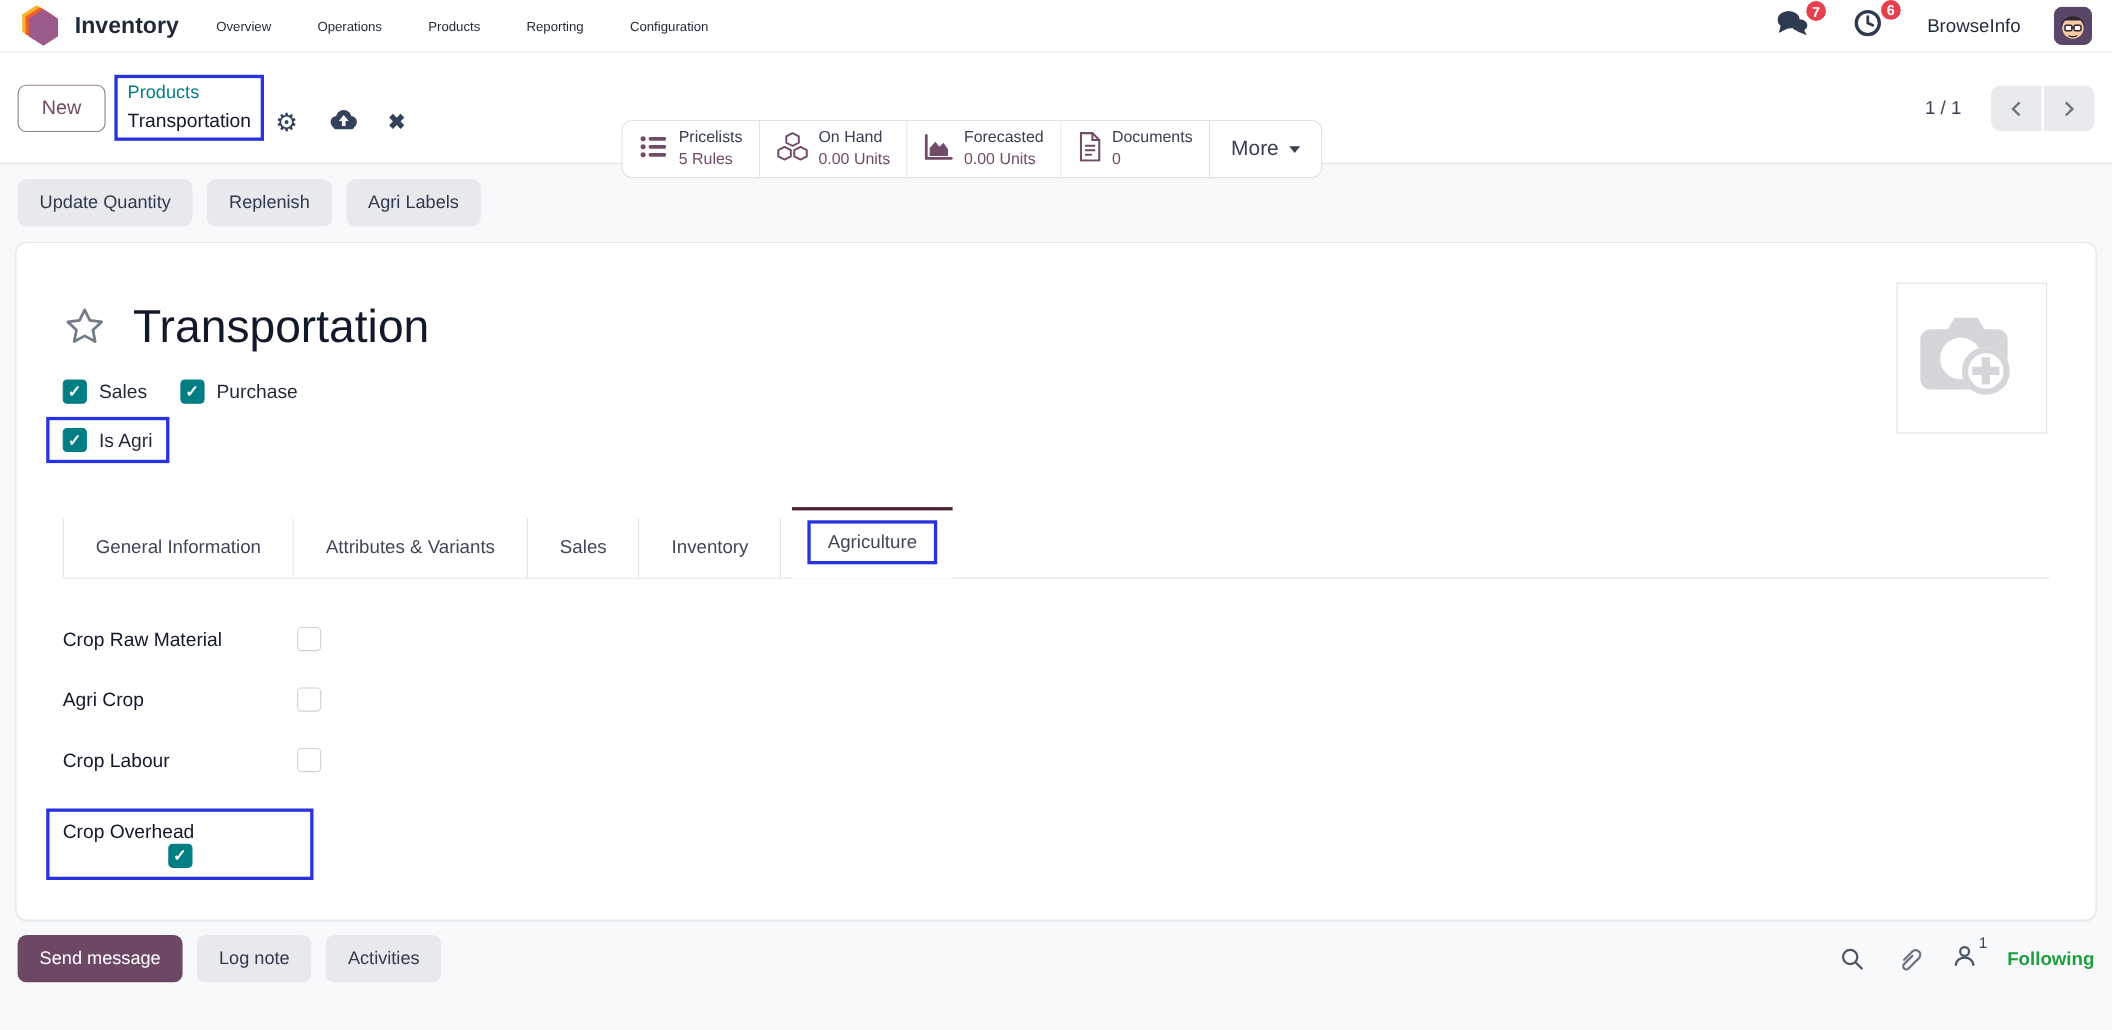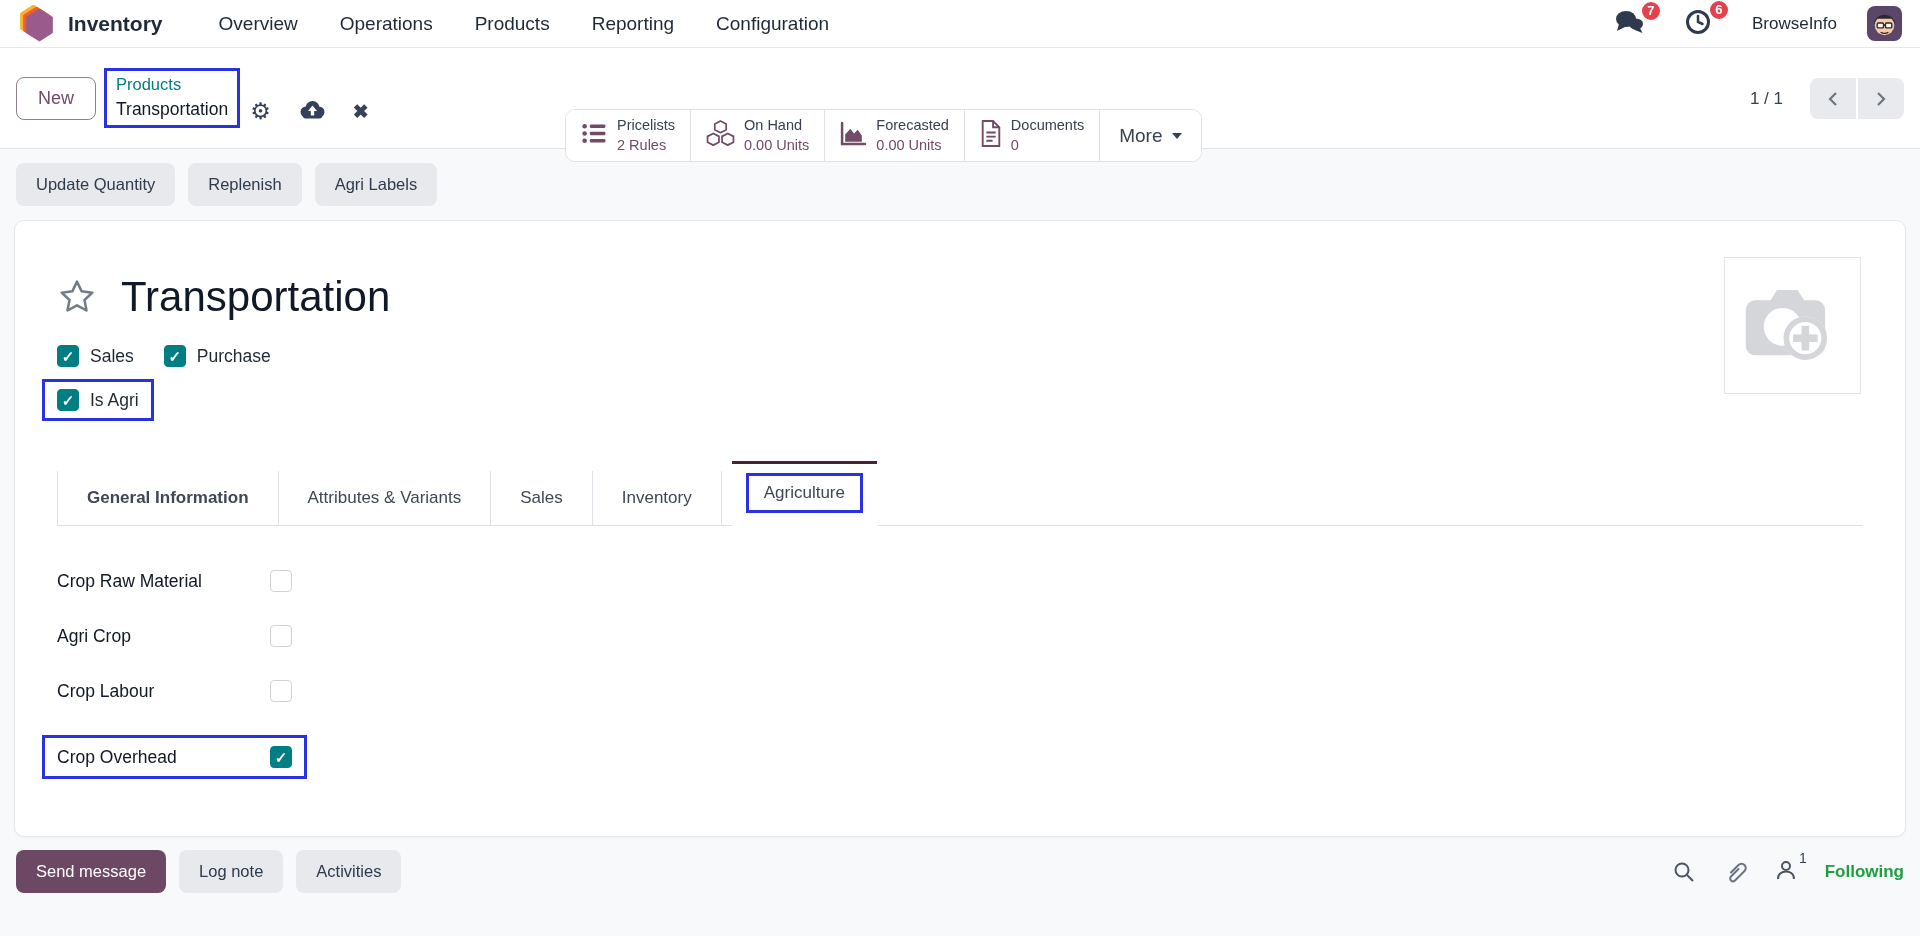--- a/index.html
+++ b/index.html
@@ -9,21 +9,21 @@
   
   .navbar { height:48px; background:#fff; border-bottom:1px solid #e7e9ed;
     display:flex; align-items:center; padding:0 18px; }
   .logo-wrap { position:relative; width:40px; height:40px; margin-right:10px; cursor:pointer; }
   .hex { position:absolute; width:29px; height:33px;
     clip-path:polygon(50% 0,96% 26%,96% 74%,50% 100%,4% 74%,4% 26%); }
   .hex.l1 { background:#f7b32b; left:1px; top:1px; }
   .hex.l2 { background:#ef5f2a; left:4px; top:3px; }
   .hex.l3 { background:#9a5b8c; left:7px; top:5px; }
   .brand { font-size:21px; color:#1f2937; font-weight:600; margin-right:34px; cursor:pointer; }
-  .nav-items { display:flex; gap:42px; font-size:19px; color:#1f2937;margin-left:22px; }
+  .nav-items { display:flex; gap:42px; font-size:12px; color:#1f2937; }
   .nav-items span { cursor:pointer; }
   .nav-right { margin-left:auto; display:flex; align-items:center; gap:30px; }
   .icon-badge { position:relative; cursor:pointer; padding-right:10px; }
   .badge { position:absolute; top:-9px; right:-8px; min-width:22px; height:22px;
     background:#e4414d; border-radius:50%; color:#fff; font-size:13px; font-weight:bold;
     display:flex; align-items:center; justify-content:center; border:2px solid #fff; }
   .user-name { font-size:17px; color:#1f2937; cursor:pointer; }
   .avatar { width:35px; height:35px; border-radius:8px; overflow:hidden; cursor:pointer; }
 
   
@@ -84,29 +84,29 @@
   .cb.checked { background:#017e84; border-color:#017e84; }
   .cb.checked .tick { display:block; }
   .is-agri-box { display:inline-flex; margin-top:12px; margin-left:-15px; padding:7px 12px; }
 
   .img-placeholder { position:absolute; top:36px; right:44px; width:137px; height:137px;
     border:1px solid #e2e4e8; display:flex; align-items:center; justify-content:center; cursor:pointer; }
 
   .tabs { display:flex; margin-top:40px; border-bottom:1px solid #dee2e6; align-items:flex-end; }
   .tab { padding:17px 29px; font-size:17px; color:#3f4756; cursor:pointer;
     border-right:1px solid #dee2e6; background:#fff; }
-  .tab:first-child { border-left:1px solid #dee2e6;font-weight:bold; }
+  .tab:first-child { border-left:1px solid #dee2e6; }
   .tab.active { border:none; border-top:3px solid #4b2138; margin-bottom:-1px;
     margin-left:10px; padding:9px 14px 13px; background:#fff; }
   .tab.active .hl { display:inline-block; padding:7px 15px; }
 
   .tab-content { padding-top:44px; }
   .field-row { display:flex; align-items:center; margin-bottom:33px; }
   .field-label { width:213px; font-size:17.5px; color:#111827; }
-  .field-row-hl { display:inline-flex; align-items:center; padding:8px 12px; margin-left:-15px; }
+  .field-row-hl { display:inline-flex; align-items:center; padding:8px 12px; margin-left:-15px;flex-direction:column; }
   .field-row-hl .field-label { width:213px; }
 
   
   .chatter { display:flex; align-items:center; gap:13px; margin:13px 16px 0; }
   .chatter-right { margin-left:auto; display:flex; align-items:center; gap:27px; }
   .ch-icon { cursor:pointer; display:flex; }
   .follower-wrap { position:relative; cursor:pointer; display:flex; }
   .follower-count { position:absolute; top:-8px; right:-9px; font-size:14px; color:#374151; }
   .following { color:#1e9e3e; font-size:17px; font-weight:600; cursor:pointer; }
 </style>
@@ -192,21 +192,21 @@
           <circle cx="3.5" cy="5" r="2.2"></circle>
             <circle cx="3.5" cy="12" r="2.2"></circle>
             <circle cx="3.5" cy="19" r="2.2"></circle>
           <rect x="8.5" y="3.4" width="15" height="3.2" rx="1"></rect>
           <rect x="8.5" y="10.4" width="15" height="3.2" rx="1"></rect>
           <rect x="8.5" y="17.4" width="15" height="3.2" rx="1"></rect>
         </svg>
       </span>
       <span class="stat-text">
         <span class="stat-title">Pricelists</span>
-        <span class="stat-value">2 Rules</span>
+        <span class="stat-value">5 Rules</span>
       </span>
     </div>
     <div class="stat-btn">
       <span>
         <svg width="29" height="27" viewBox="0 0 28 26" fill="none" stroke="#714B67" stroke-width="1.7" stroke-linejoin="round">
           <polygon points="14,1 19.5,3.8 19.5,9.4 14,12.2 8.5,9.4 8.5,3.8"></polygon>
           <polygon points="7,13 12.5,15.8 12.5,21.4 7,24.2 1.5,21.4 1.5,15.8"></polygon>
           <polygon points="21,13 26.5,15.8 26.5,21.4 21,24.2 15.5,21.4 15.5,15.8"></polygon>
         </svg>
       </span>

